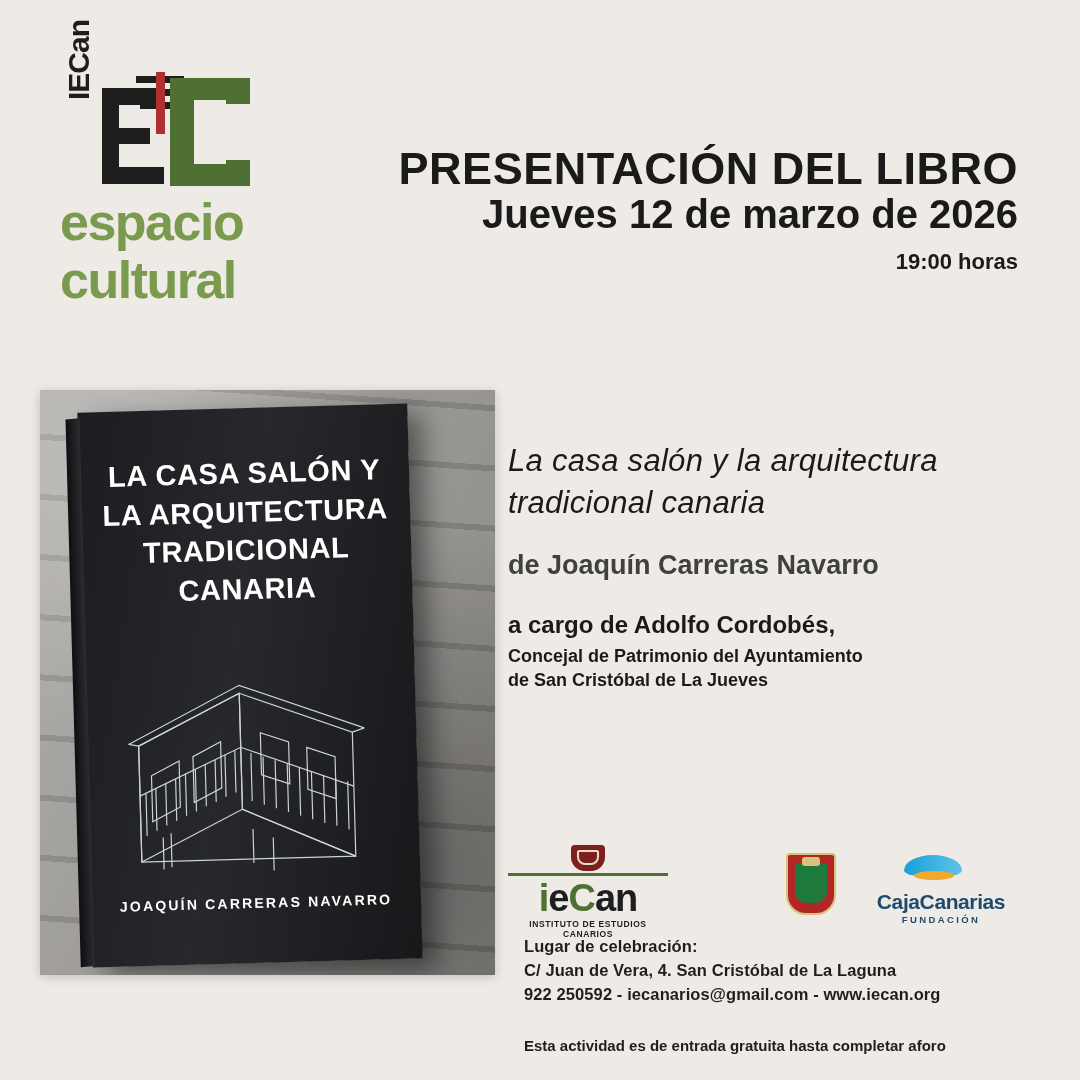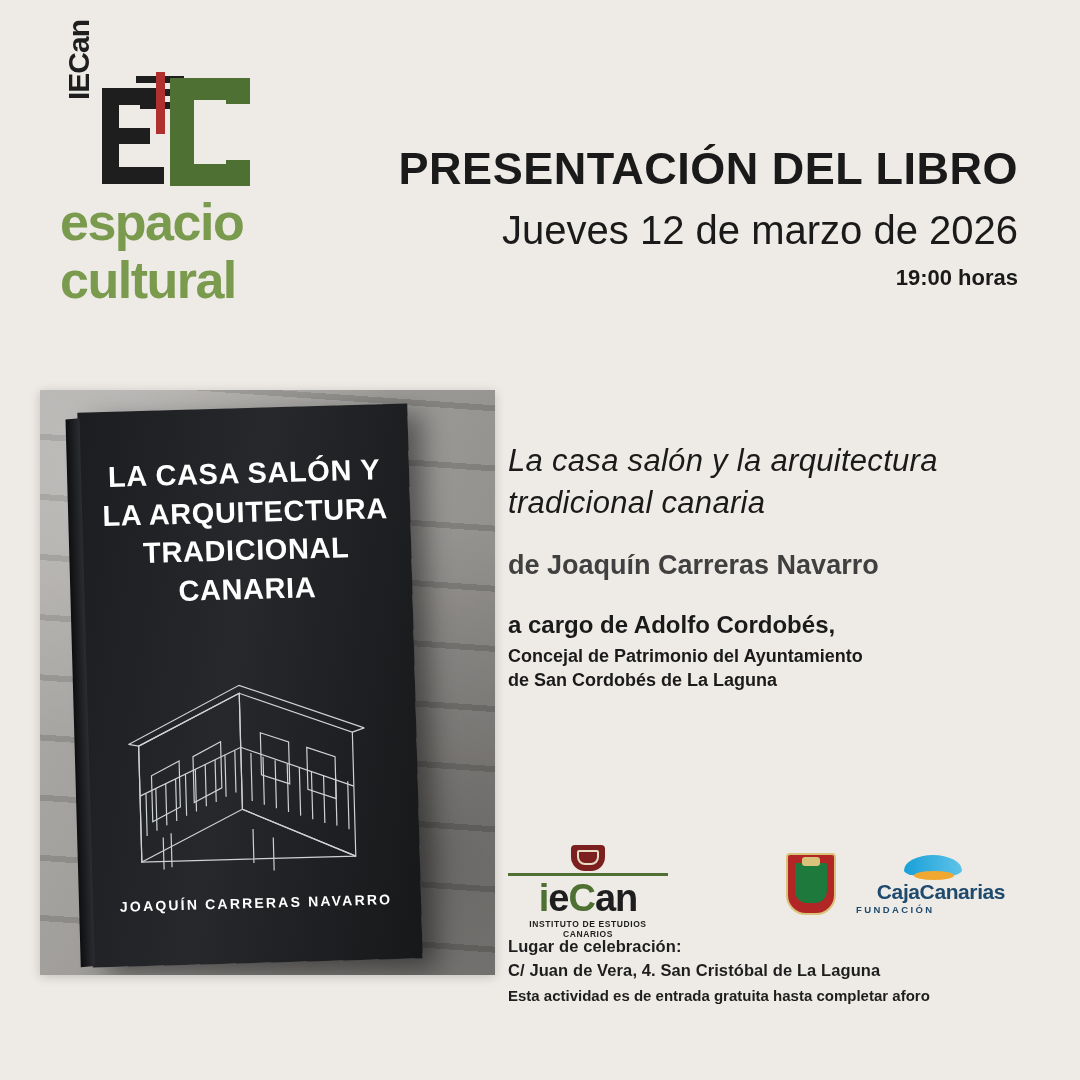--- a/index.html
+++ b/index.html
@@ -123,23 +123,22 @@
     width: 720px;
   }
   .kicker {
     font-size: 45px;
     font-weight: 700;
     letter-spacing: 0.5px;
     color: #1a1a1a;
     line-height: 1.05;
   }
   .date {
-    margin-top: 16px;
     font-size: 40px;
-    font-weight: 400;
+    font-weight: 700;
     color: #1a1a1a;
     letter-spacing: 0px;
   }
   .time {
     margin-top: 12px;
     font-size: 22px;
     font-weight: 700;
     color: #1a1a1a;
   }
 
@@ -347,50 +346,51 @@
     position: relative;
   }
   .caja-mark::after {
     content: "";
     position: absolute;
     left: 10px; bottom: -3px; width: 40px; height: 9px;
     background: #f0a830;
     border-radius: 50%;
   }
   .caja-word {
-    margin-top: 3px;
+    margin-top: 13px;
     font-size: 21px;
     font-weight: 700;
     color: #1e4a6e;
     letter-spacing: -0.4px;
     text-align: center;
   }
   .caja-sub {
     font-size: 9.5px;
     font-weight: 700;
     color: #1e4a6e;
     letter-spacing: 2.4px;
+    text-align: center;
   }
 
   
   .footer {
     position: absolute;
-    left: 508px;
+    left: 524px;
     top: 935px;
     width: 540px;
   }
   .footer-line {
     font-size: 16.5px;
     font-weight: 600;
     line-height: 1.45;
     color: #1e1e1e;
     letter-spacing: 0.1px;
   }
   .footer-note {
-    margin-top: 4px;
+    margin-top: 30px;
     font-size: 15px;
     font-weight: 700;
     color: #1e1e1e;
   }
 </style>
 </head>
 <body>
 
 <div class="poster">
 
@@ -461,21 +461,21 @@
       <div class="book-author">JOAQUÍN CARRERAS NAVARRO</div>
     </div>
   </div>
 
   <div class="content">
     <div class="book-title-it">La casa salón y la arquitectura tradicional canaria</div>
     <div class="author-line">de Joaquín Carreras Navarro</div>
     <div class="presenter">a cargo de Adolfo Cordobés,</div>
     <div class="presenter-role">
       <div>Concejal de Patrimonio del Ayuntamiento</div>
-      <div>de San Cordobés de La Laguna</div>
+      <div>de San Cristóbal de La Jueves</div>
     </div>
   </div>
 
   <div class="sponsors">
 
     <div class="iecan-logo">
       <div class="iecan-crest"></div>
       <div class="iecan-rule"></div>
       <div class="iecan-word">
         <span class="grn">i</span><span class="blk">e</span><span class="grn">C</span><span class="blk">an</span>
@@ -489,16 +489,17 @@
       <div class="caja-mark"></div>
       <div class="caja-word">CajaCanarias</div>
       <div class="caja-sub">FUNDACIÓN</div>
     </div>
 
   </div>
 
   <div class="footer">
     <div class="footer-line">Lugar de celebración:</div>
     <div class="footer-line">C/ Juan de Vera, 4. San Cristóbal de La Laguna</div>
+    <div class="footer-line">922 250592 - iecanarios@gmail.com - www.iecan.org</div>
     <div class="footer-note">Esta actividad es de entrada gratuita hasta completar aforo</div>
   </div>
 
 </div>
 
 </body></html>

